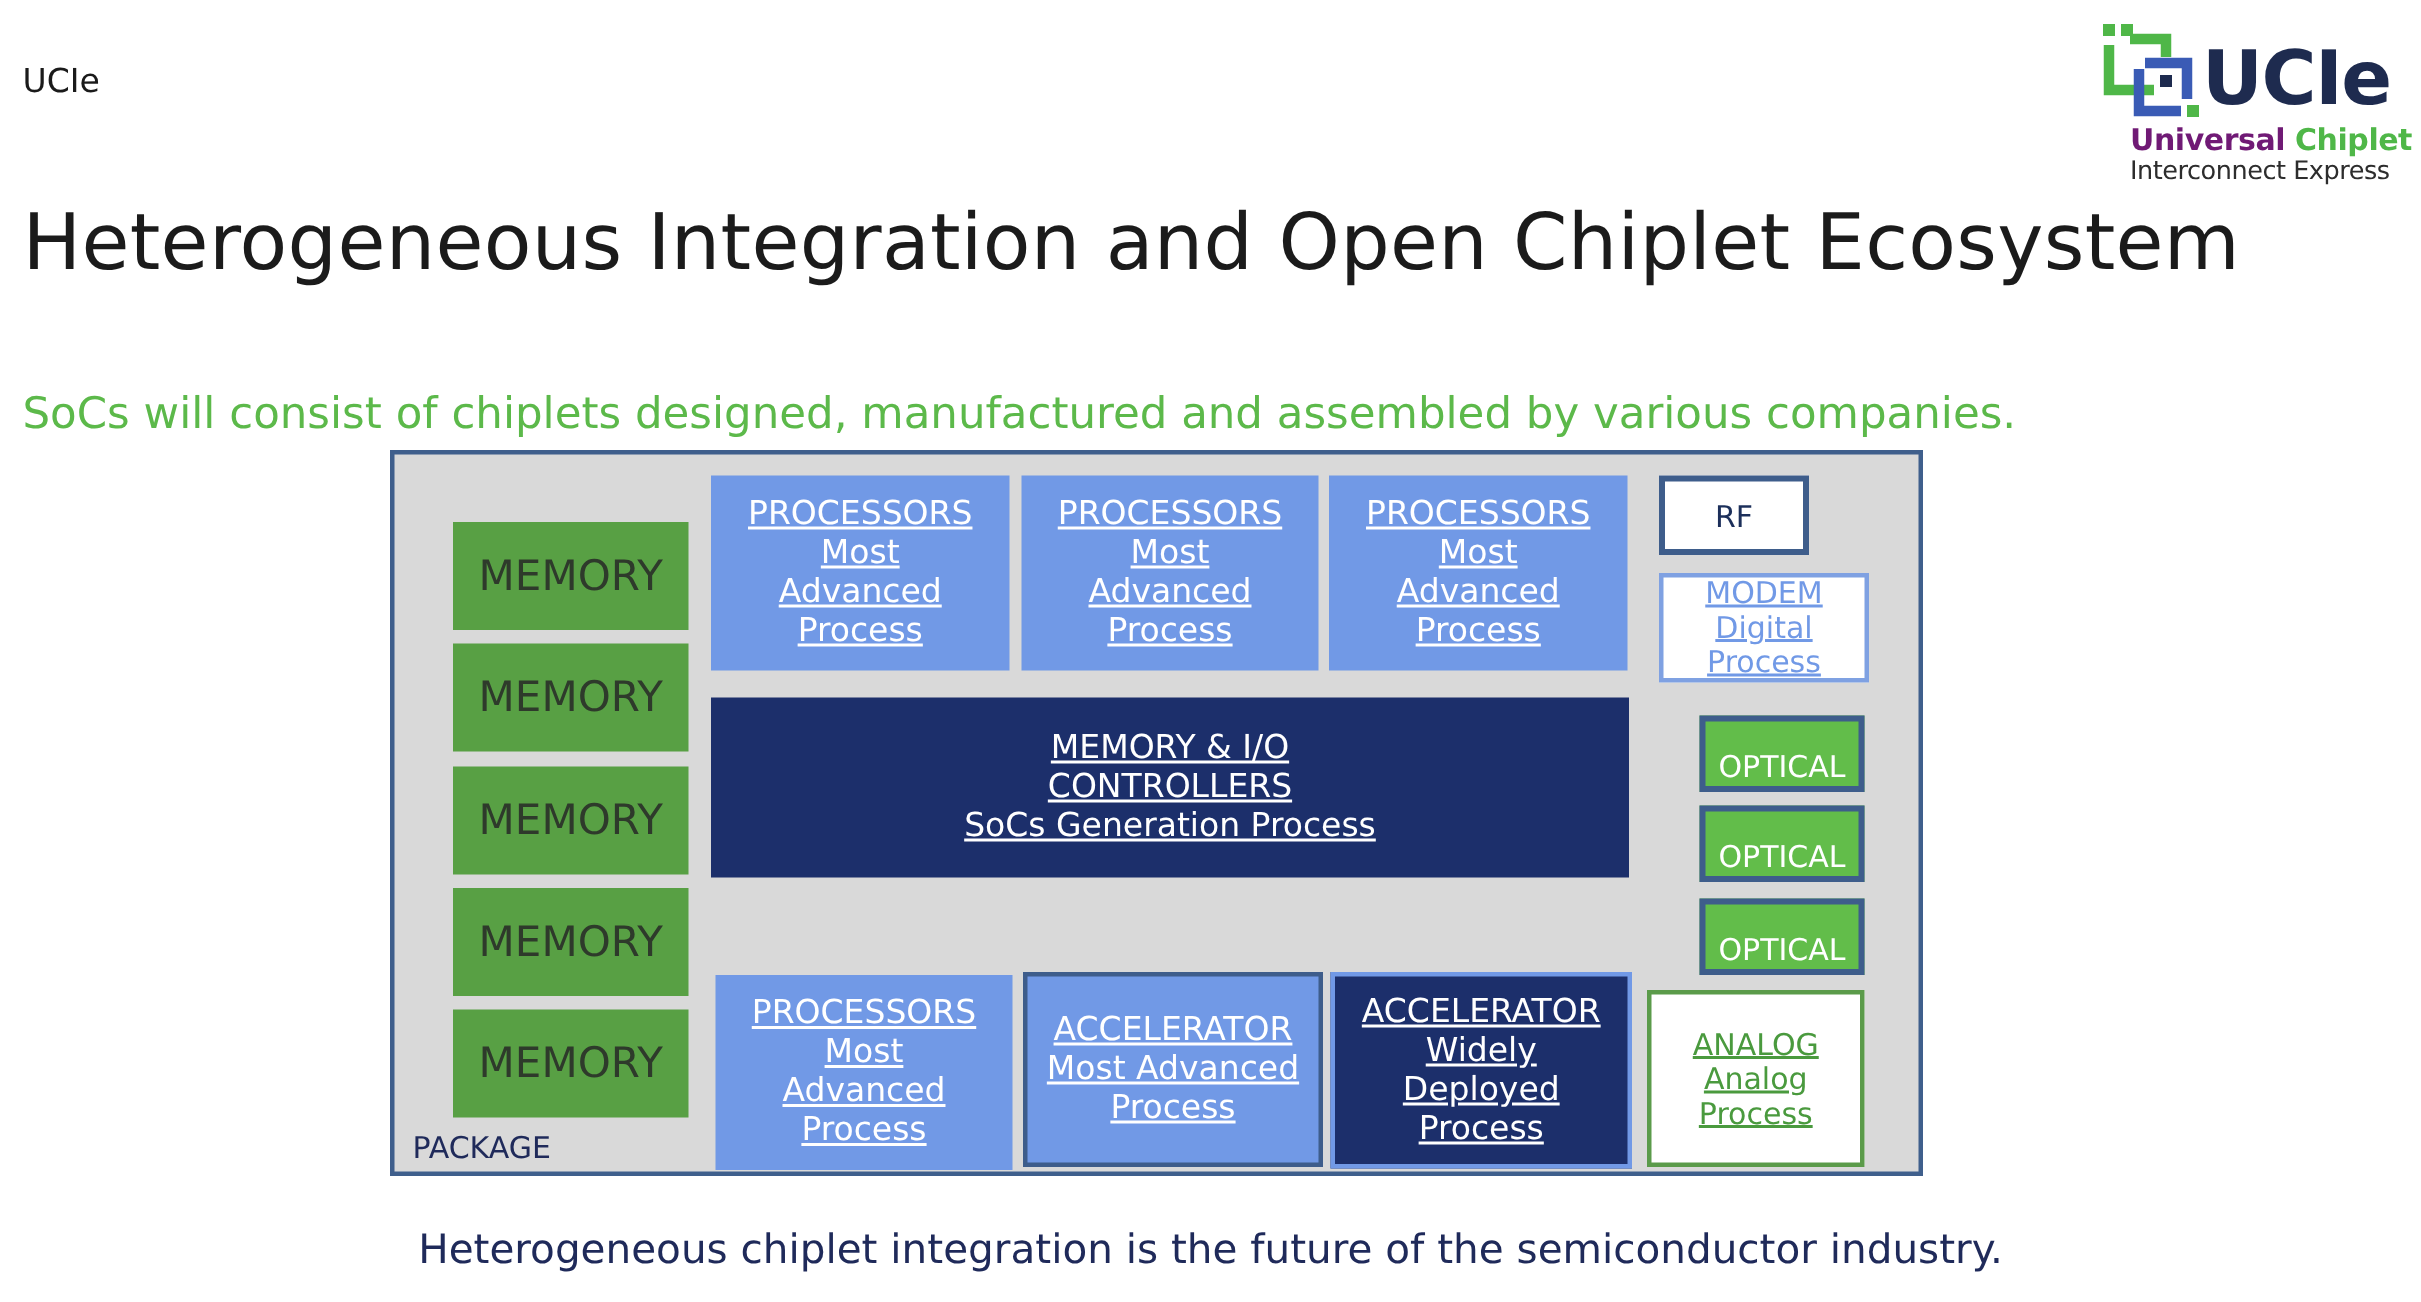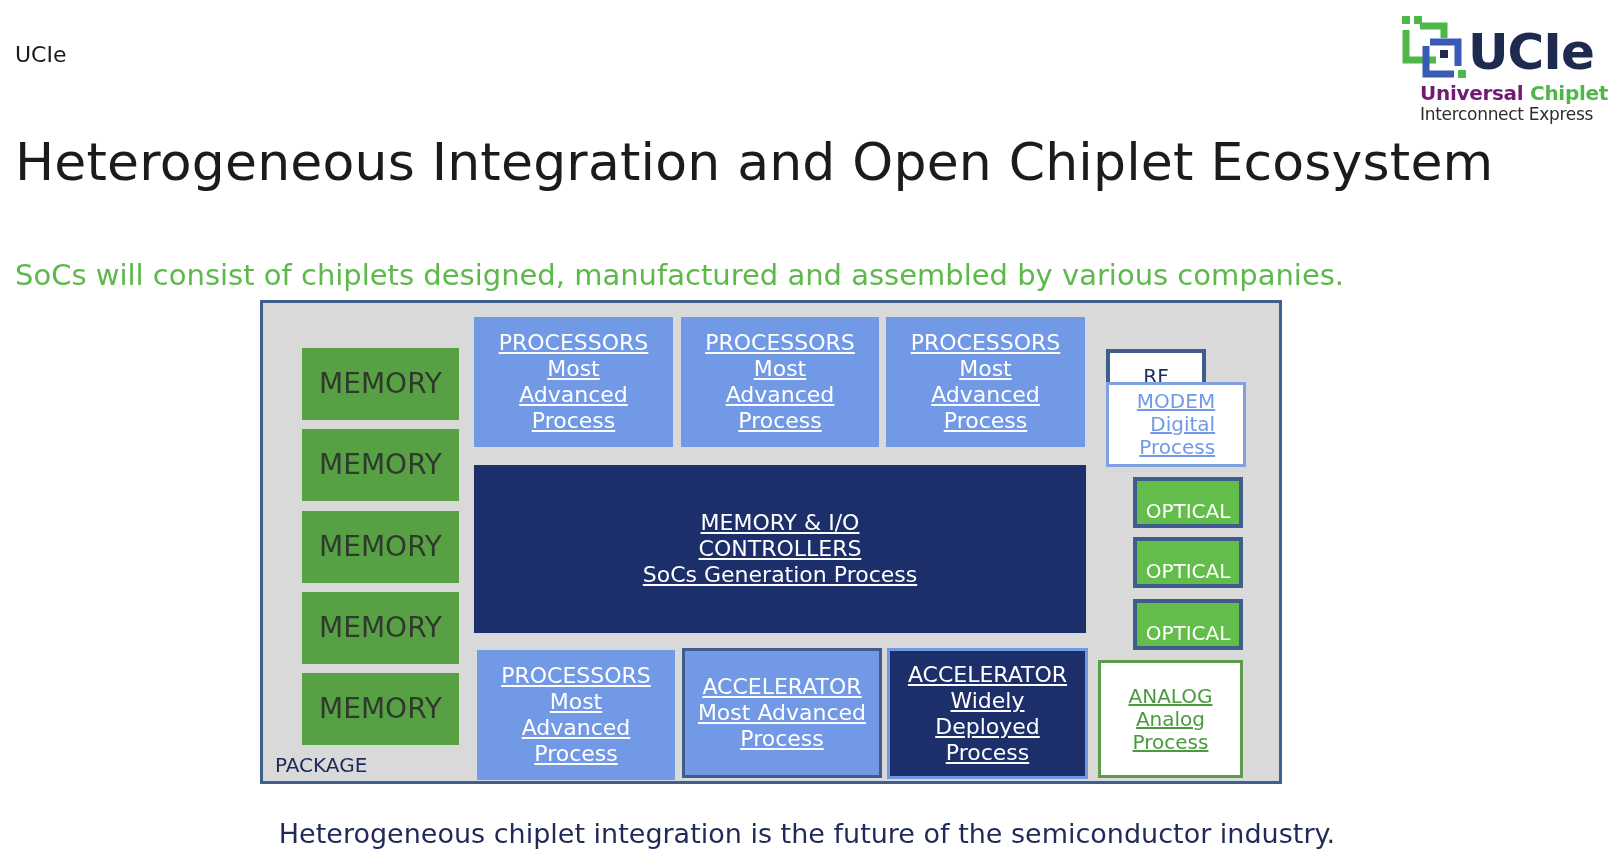--- a/index.html
+++ b/index.html
@@ -20,21 +20,21 @@
   .logo-line2 { position: absolute; left: 20px; top: 90px; font-size: 17px; color: #2d2d2d; white-space: nowrap; line-height: 20px; letter-spacing: -0.3px; }
 
   
   .package { left: 260px; top: 300px; width: 1022px; height: 484px; background: #d9d9d9; border: 3px solid #3f5f8c; box-sizing: border-box; }
   .blk { position: absolute; box-sizing: border-box; display: flex; align-items: center; justify-content: center; text-align: center; line-height: 26px; font-size: 22px; }
   .mem { background: #58a044; color: #2e3a2b; font-size: 28px; }
   .proc { background: #7199e6; color: #ffffff; }
   .ctrl { background: #1c2f6b; color: #ffffff; }
   .accel-a { background: #7199e6; color: #ffffff; border: 3px solid #3e5d8b; }
   .accel-b { background: #1c2f6b; color: #ffffff; border: 3px solid #7199e6; }
-  .rf { background: #ffffff; color: #1c2f5a; border: 4px solid #3e5d8b; font-size: 20px; margin-top: 32px; }
+  .rf { background: #ffffff; color: #1c2f5a; border: 4px solid #3e5d8b; font-size: 20px; }
   .modem { background: #ffffff; color: #7199e6; border: 3px solid #7fa1e2; font-size: 20px; line-height: 23px; }
   .optical { background: #62bd4a; color: #ffffff; border: 4px solid #3e5d8b; font-size: 20px; align-items: flex-end; }
   .analog { background: #ffffff; color: #4a9a3e; border: 3px solid #5b9b4a; font-size: 20px; line-height: 23px; }
   .pkg-label { position: absolute; left: 12px; bottom: 4px; font-size: 20px; color: #1f2a5a; }
   .lines span { display: block; text-decoration: underline; }
 </style>
 </head>
 <body>
 
 <div class="abs header-label">UCIe</div>
@@ -97,21 +97,21 @@
   </div>
   <div class="blk proc lines" style="left:623px;top:14px;width:199px;height:130px;">
     <div>
       <span>PROCESSORS</span>
       <span>Most</span>
       <span>Advanced</span>
       <span>Process</span>
     </div>
   </div>
 
-  <div class="blk ctrl lines" style="left:211px;top:162px;width:612px;height:168px;">
+  <div class="blk ctrl lines" style="left:211px;top:162px;width:612px;height:120px;">
     <div>
       <span>MEMORY &amp; I/O</span>
       <span>CONTROLLERS</span>
       <span>SoCs Generation Process</span>
     </div>
   </div>
 
   <div class="blk proc lines" style="left:214px;top:347px;width:198px;height:130px;">
     <div>
       <span>PROCESSORS</span>
@@ -132,21 +132,21 @@
       <span>ACCELERATOR</span>
       <span>Widely</span>
       <span>Deployed</span>
       <span>Process</span>
     </div>
   </div>
 
   <div class="blk rf" style="left:843px;top:14px;width:100px;height:53px;">
       <span>RF</span>
     </div>
-  <div class="blk modem lines" style="left:843px;top:79px;width:140px;height:85px;text-align:right;">
+  <div class="blk modem lines" style="left:843px;top:79px;width:140px;height:73px;">
     <div>
       <span>MODEM</span>
       <span>Digital</span>
       <span>Process</span>
     </div>
   </div>
   <div class="blk optical" style="left:870px;top:174px;width:110px;height:51px;">
       <span>OPTICAL</span>
     </div>
   <div class="blk optical" style="left:870px;top:234px;width:110px;height:51px;">

